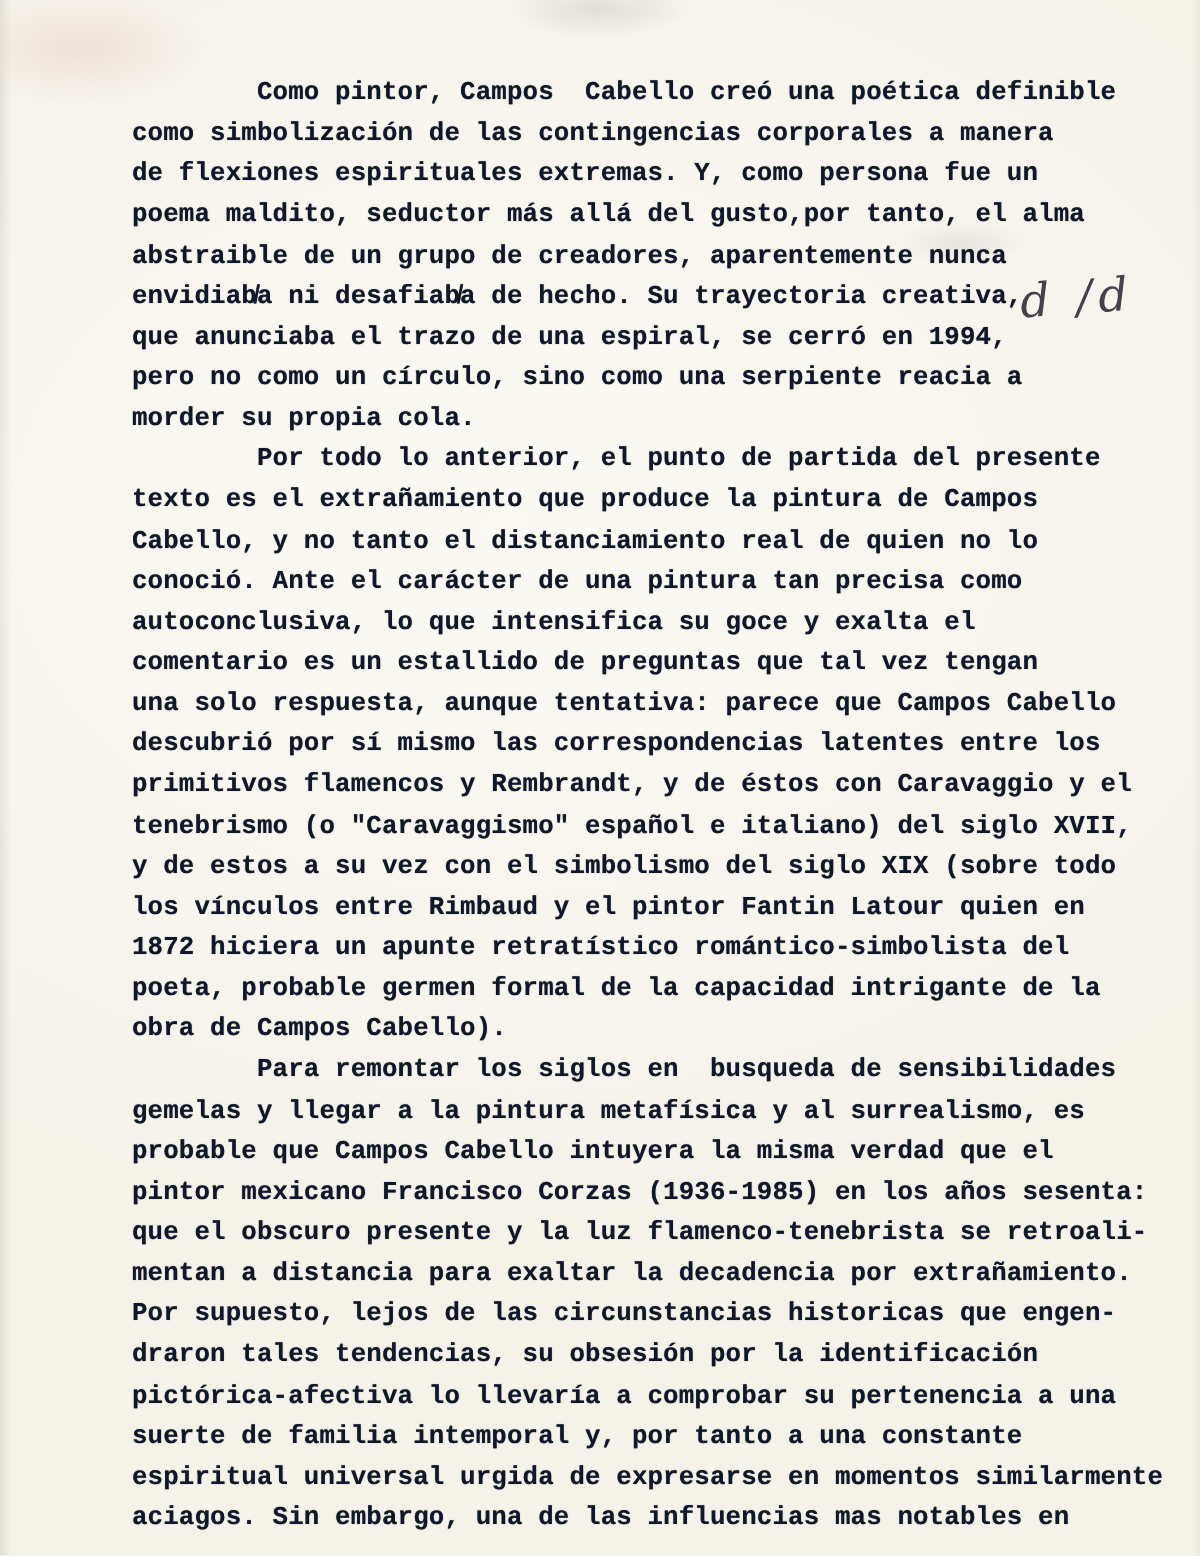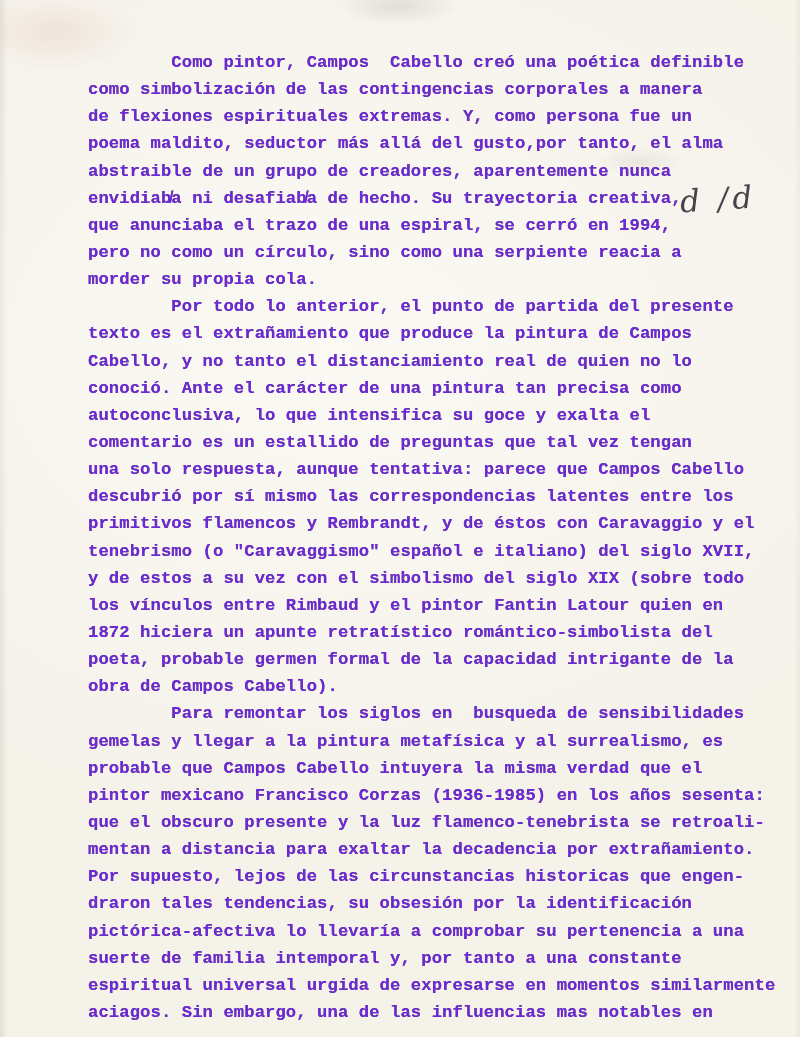--- a/index.html
+++ b/index.html
@@ -23,21 +23,21 @@
       radial-gradient(ellipse 60px 20px at 640px 162px, rgba(190,185,175,0.25), rgba(190,185,175,0) 75%),
       radial-gradient(ellipse 760px 560px at 42% 34%, rgba(255,255,251,0.55), rgba(255,255,251,0) 85%),
       linear-gradient(90deg, rgba(205,200,188,0.45), rgba(205,200,188,0) 8px),
       linear-gradient(270deg, rgba(205,200,188,0.25), rgba(205,200,188,0) 6px),
       #f5f2ea;
   }
   .typeblock {
     position: absolute;
     left: 88px;
     top: 49px;
-    color: #6d28d9;
+    color: #0f172a;
     font-size: 17.2px;
     line-height: 27.15px;
     font-weight: bold;
     letter-spacing: 0.1px;
     white-space: pre;
     text-shadow: 0 0 0.6px rgba(58, 54, 49, 0.75);
   }
   .line {
     height: 27.15px;
   }

